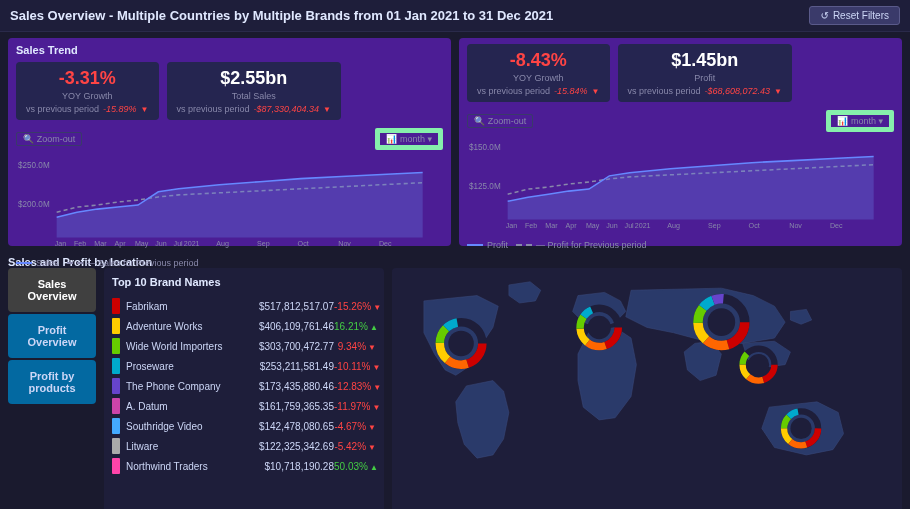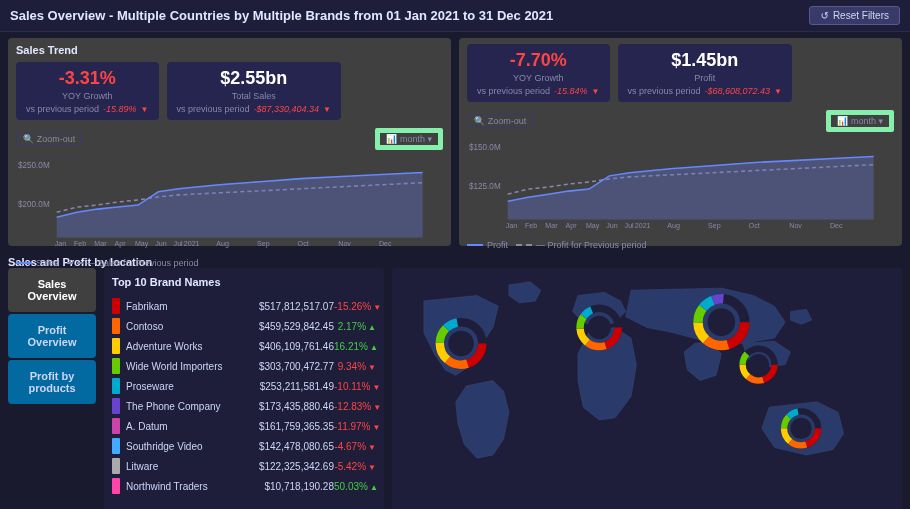--- a/index.html
+++ b/index.html
@@ -49,21 +49,21 @@
 
     
     .top-section {
       display: flex;
       height: 220px;
       padding: 6px 8px;
       gap: 8px;
     }
     .trend-panel {
       flex: 1;
-      background: #404040;
+      background: #4c1d95;
       border-radius: 4px;
       padding: 6px 8px;
       display: flex;
       flex-direction: column;
     }
     .trend-title {
       font-size: 11px;
       font-weight: bold;
       color: #e0e8ff;
       margin-bottom: 6px;
@@ -331,21 +331,21 @@
             <div class="legend-line-dashed"></div>
             <span>— Sales for Previous period</span>
           </div>
         </div>
       </div>
     </div>
 
     <div class="trend-panel">
       <div class="metrics-row">
         <div class="metric-card">
-          <div class="metric-value metric-change-red">-7.70%</div>
+          <div class="metric-value metric-change-red">-8.43%</div>
           <div class="metric-label">YOY Growth</div>
           <div class="metric-sub">
             <span>vs previous period</span>
             <span class="metric-change-red-small">-15.84%</span>
             <span class="triangle-down">▼</span>
           </div>
         </div>
         <div class="metric-card">
           <div class="metric-value">$1.45bn</div>
           <div class="metric-label">Profit</div>
@@ -409,26 +409,20 @@
       <div class="brand-table-title">Top 10 Brand Names</div>
       <div id="brand-rows">
 
       <div class="brand-row">
             <div class="brand-color-bar" style="background: rgb(204, 0, 0);"></div>
             <div class="brand-name">Fabrikam</div>
             <div class="brand-value">$517,812,517.07</div>
             <div class="brand-pct pct-red"><span>-15.26%</span><span class="tri-small-red">▼</span></div>
           </div>
           <div class="brand-row">
-            <div class="brand-color-bar" style="background: rgb(255, 102, 0);"></div>
-            <div class="brand-name">Contoso</div>
-            <div class="brand-value">$459,529,842.45</div>
-            <div class="brand-pct pct-green"><span>2.17%</span><span class="tri-small-green">▲</span></div>
-          </div>
-          <div class="brand-row">
             <div class="brand-color-bar" style="background: rgb(255, 204, 0);"></div>
             <div class="brand-name">Adventure Works</div>
             <div class="brand-value">$406,109,761.46</div>
             <div class="brand-pct pct-green"><span>16.21%</span><span class="tri-small-green">▲</span></div>
           </div>
           <div class="brand-row">
             <div class="brand-color-bar" style="background: rgb(102, 204, 0);"></div>
             <div class="brand-name">Wide World Importers</div>
             <div class="brand-value">$303,700,472.77</div>
             <div class="brand-pct pct-red"><span>9.34%</span><span class="tri-small-red">▼</span></div>

